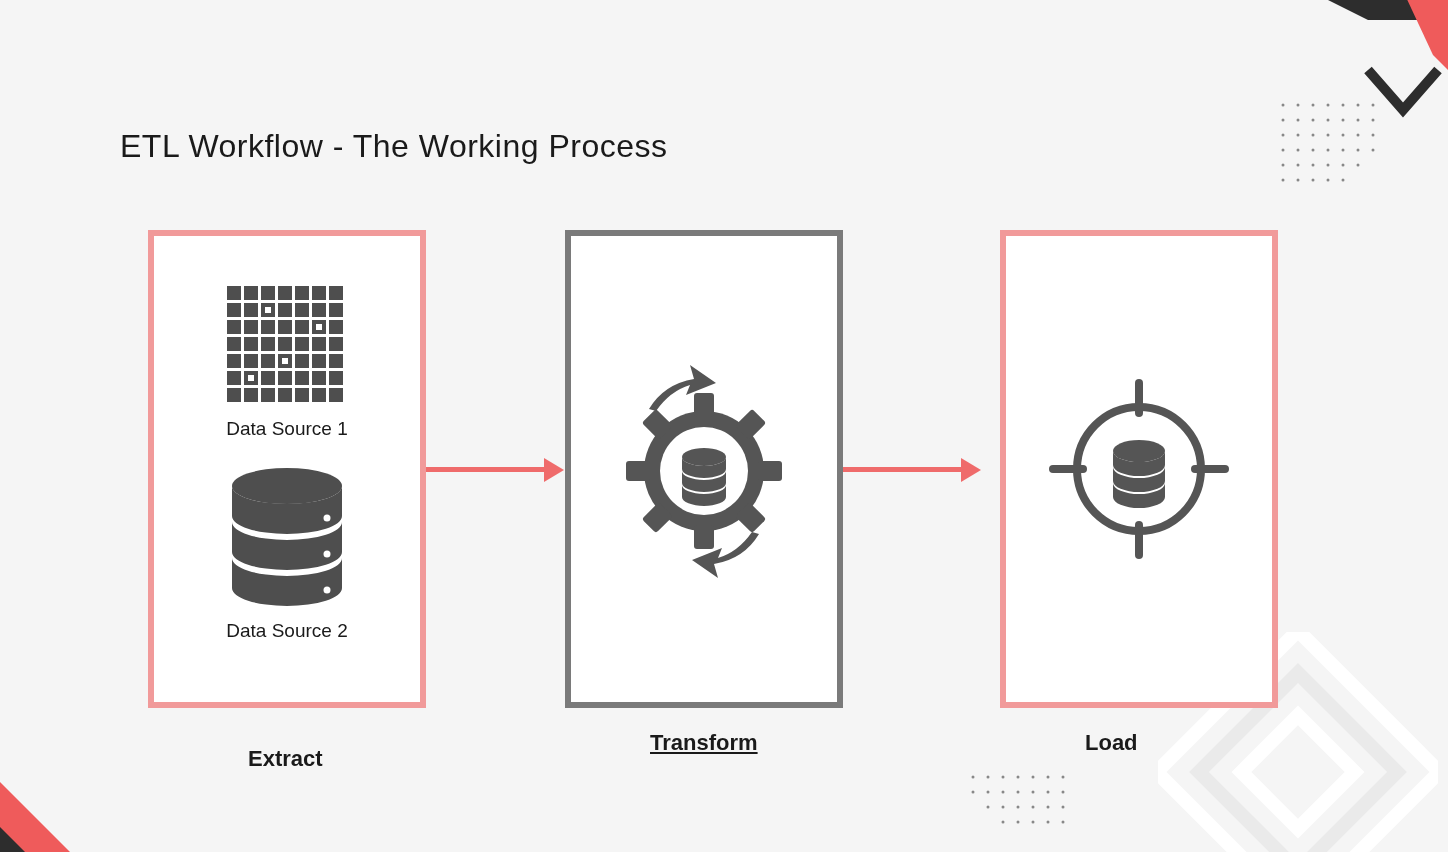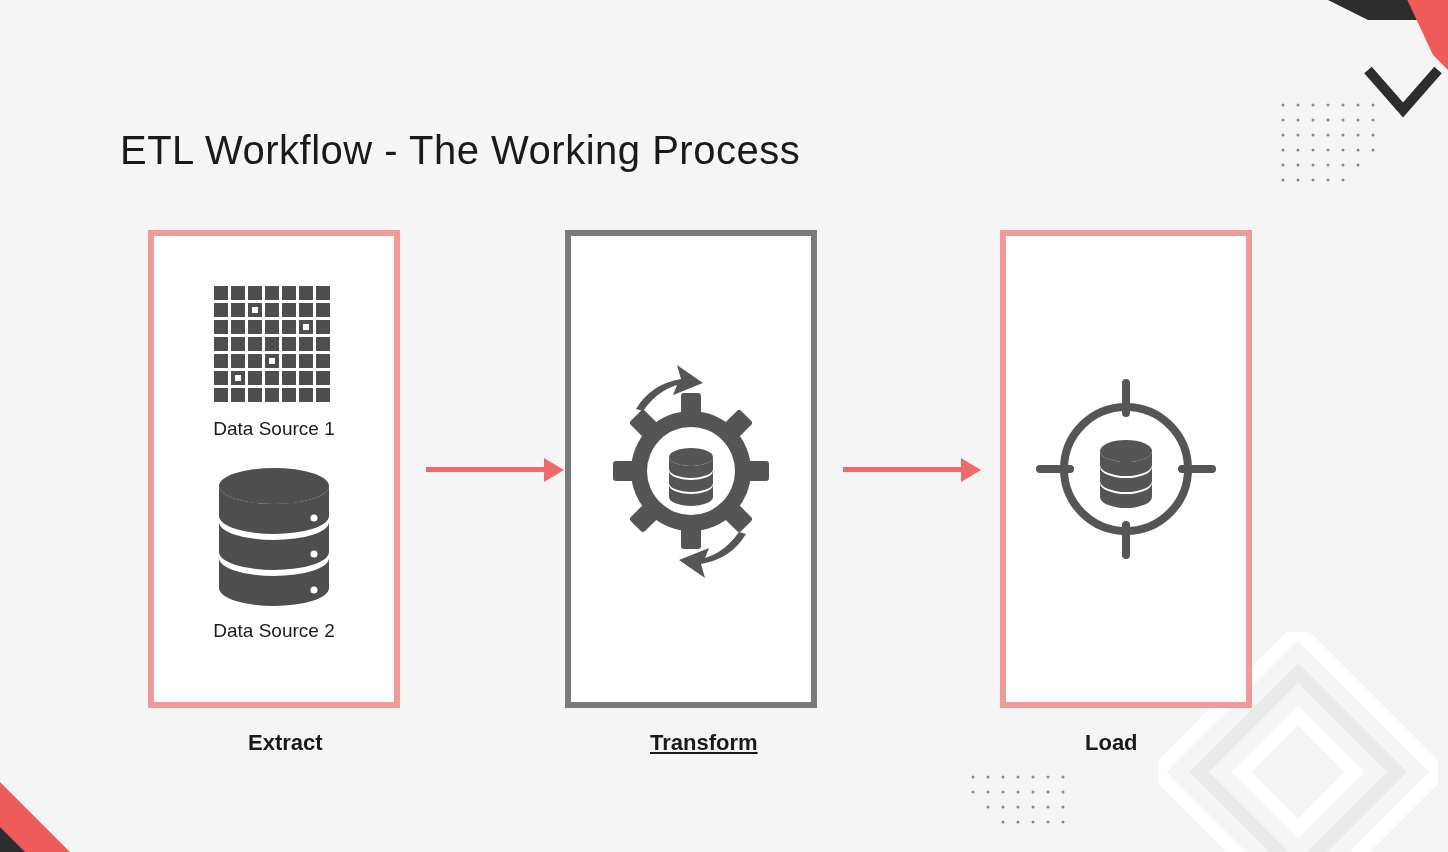--- a/index.html
+++ b/index.html
@@ -8,48 +8,48 @@
     height: 852px;
     background: #f5f5f5;
     font-family: 'Segoe UI', Arial, sans-serif;
     position: relative;
     overflow: hidden;
   }
   .title {
     position: absolute;
     top: 128px;
     left: 120px;
-    font-size: 40px;
+    font-size: 32px;
     font-weight: 500;
     color: #1a1a1a;
     letter-spacing: 0.5px;
   }
   .stage-box {
     position: absolute;
     top: 230px;
-    width: 252px;
+    width: 278px;
     height: 478px;
     background: #ffffff;
     border: 6px solid;
     display: flex;
     flex-direction: column;
     align-items: center;
     justify-content: center;
   }
   .stage-extract { left: 148px; border-color: #f19a9a; }
   .stage-transform { left: 565px; border-color: #7a7a7a; }
   .stage-load { left: 1000px; border-color: #f19a9a; }
   .stage-label {
     position: absolute;
     top: 730px;
     font-size: 22px;
     font-weight: 600;
     color: #1a1a1a;
   }
-  .label-extract { left: 248px; }
+  .label-extract { left: 248px; margin-top: 16px; }
   .label-transform { left: 650px; text-decoration: underline; }
   .label-load { left: 1085px; }
   .ds-label {
     font-size: 19px;
     color: #1a1a1a;
     margin: 12px 0 28px 0;
   }
   .arrow {
     position: absolute;
     top: 458px;

